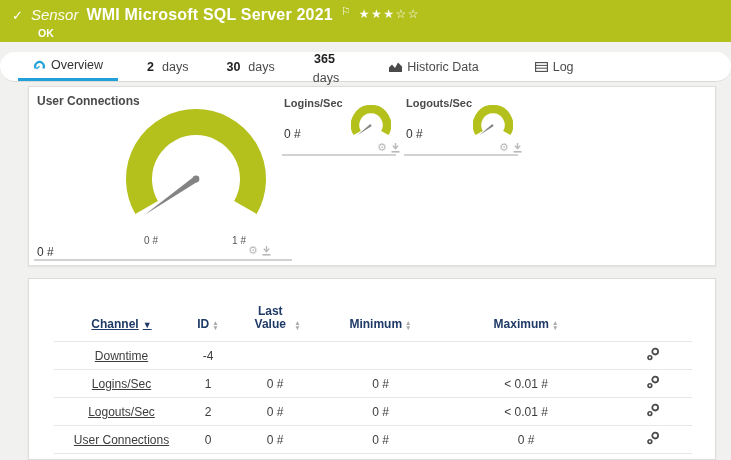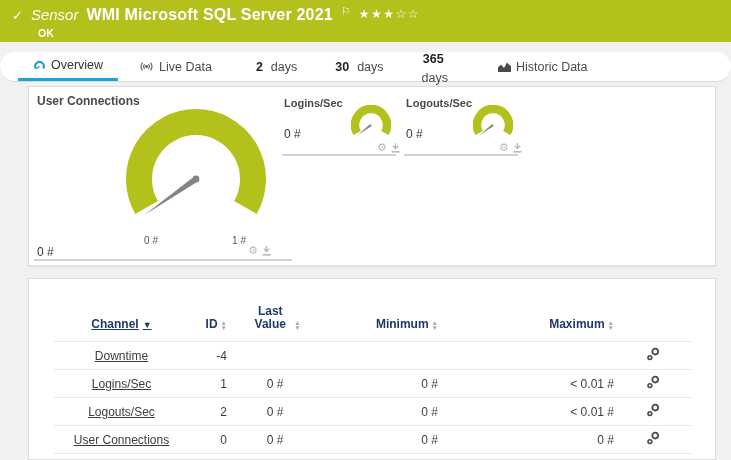--- a/index.html
+++ b/index.html
@@ -46,21 +46,21 @@
   .g-icons{position:absolute;display:flex;align-items:flex-end;gap:4px;color:#bcbcbc;}
   .g-icons .gear-sm{font-size:11px;line-height:1;color:#b9b9b9;cursor:pointer;}
   .gauge-svg{position:absolute;}
 
   
   .tbl-wrap{padding:26px 0 0 25px;}
   table.channels{border-collapse:collapse;table-layout:fixed;font-size:12px;color:#3d3d3d;}
   table.channels th{font-size:12px;font-weight:bold;color:#1f3a66;vertical-align:bottom;padding:0 0 10px 0;}
   table.channels td{height:27px;border-top:1px solid #e7e7e7;padding:0;}
   table.channels tr:last-child td{border-bottom:1px solid #e7e7e7;}
-  .c-left{text-align:center;text-decoration:underline;} .c-right{text-align:right;} .c-center{text-align:center;}
+  .c-left{text-align:center;text-decoration:underline;} .c-right{text-align:center;} .c-center{text-align:center;}
   .hdr-narrow{display:inline-block;width:42px;text-align:center;line-height:13px;vertical-align:bottom;}
   .sort{display:inline-flex;flex-direction:column;font-size:6.5px;line-height:5px;color:#a9a9a9;
         vertical-align:bottom;margin-left:3px;position:relative;top:-1px;cursor:pointer;}
   .chan-sort{font-size:9px;color:#1f3a66;margin-left:4px;cursor:pointer;}
   .edit-cell{text-align:center;}
   .edit-icon{cursor:pointer;display:inline-block;}
 </style>
 </head>
 <body>
 
@@ -79,32 +79,20 @@
   <div class="tab active">
     <span class="tab-icon">
       <svg width="13" height="11" viewBox="0 0 13 11">
         <path d="M2.78 8.45 A4.3 4.3 0 1 1 10.22 8.45" fill="none" stroke="#21a1d8" stroke-width="2.2"></path>
         <line x1="6.5" y1="6.3" x2="3.5" y2="8.9" stroke="#21a1d8" stroke-width="1.3"></line>
       </svg>
     </span>
     <span>Overview</span>
   </div>
 
-  <div class="tab" style="margin-left:6px;">
-    <span class="tab-icon">
-      <svg width="15" height="11" viewBox="0 0 15 11">
-        <circle cx="7.5" cy="5.5" r="1.4" fill="#555"></circle>
-        <path d="M5.6 3.2 A3.2 3.2 0 0 0 5.6 7.8" fill="none" stroke="#555" stroke-width="1.1"></path>
-        <path d="M3.6 1.6 A5.5 5.5 0 0 0 3.6 9.4" fill="none" stroke="#555" stroke-width="1.1"></path>
-        <path d="M9.4 3.2 A3.2 3.2 0 0 1 9.4 7.8" fill="none" stroke="#555" stroke-width="1.1"></path>
-        <path d="M11.4 1.6 A5.5 5.5 0 0 1 11.4 9.4" fill="none" stroke="#555" stroke-width="1.1"></path>
-      </svg>
-    </span>
-    <span>Live Data</span>
-  </div>
 
   <div class="tab" style="margin-left:14px;">
     <span class="num">2</span>
     <span>days</span>
   </div>
   <div class="tab" style="margin-left:8px;">
     <span class="num">30</span>
     <span>days</span>
   </div>
   <div class="tab" style="margin-left:8px;flex-direction:column;">
@@ -114,20 +102,30 @@
 
   <div class="tab" style="margin-left:20px;">
     <span class="tab-icon">
       <svg width="13" height="10" viewBox="0 0 13 10">
         <polygon points="0,10 0,5.5 3,2.5 6,6 9,0.5 13,4.5 13,10" fill="#4a4a4a"></polygon>
       </svg>
     </span>
     <span>Historic Data</span>
   </div>
 
+  <div class="tab" style="margin-left:26px;">
+    <span class="tab-icon">
+      <svg width="13" height="10" viewBox="0 0 13 10">
+        <rect x="0.6" y="0.6" width="11.8" height="8.8" fill="none" stroke="#4a4a4a" stroke-width="1.1"></rect>
+        <line x1="0.6" y1="3.4" x2="12.4" y2="3.4" stroke="#4a4a4a" stroke-width="1"></line>
+        <line x1="0.6" y1="6.2" x2="12.4" y2="6.2" stroke="#4a4a4a" stroke-width="1"></line>
+      </svg>
+    </span>
+    <span>Log</span>
+  </div>
 
   <div class="tab ml-a">
     
     
   </div>
 </div>
 
 <div class="panel panel-gauges">
 
   <div class="g-title" style="left:8px;top:7px;">User Connections</div>

